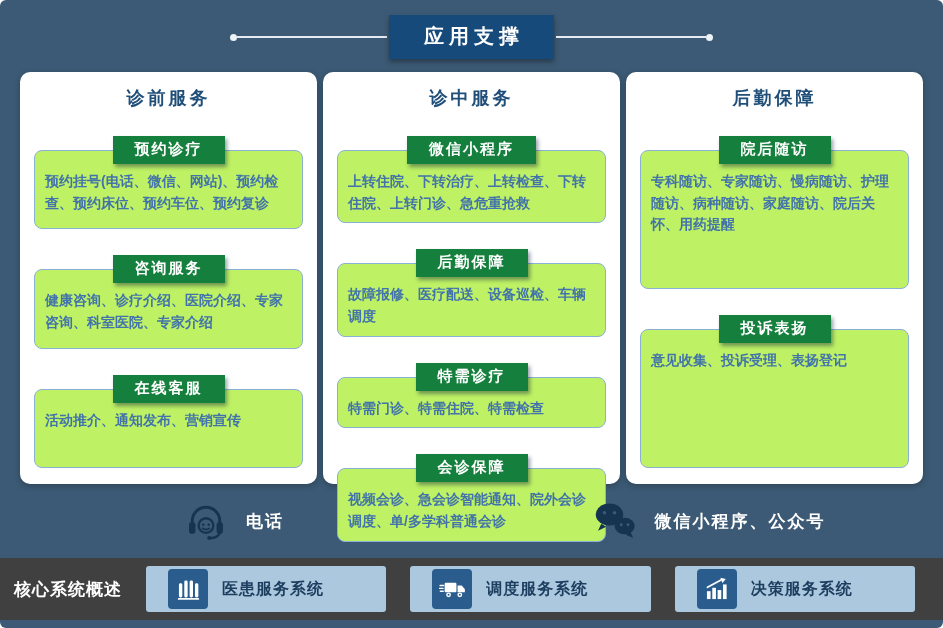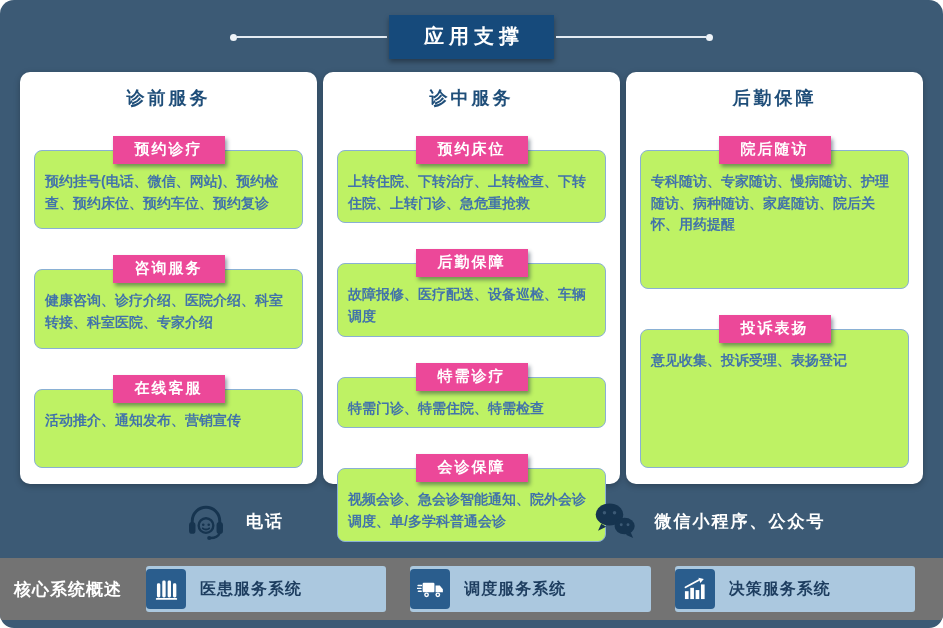--- a/index.html
+++ b/index.html
@@ -1,18 +1,18 @@
 <!DOCTYPE html>
 <html><head>
 <meta charset="utf-8">
 <style>
   html,body{margin:0;padding:0;background:#ffffff;font-family:"Liberation Sans","DejaVu Sans",sans-serif;}
   .page{
     width:943px;height:628px;box-sizing:border-box;
-    background:#3c5a75;border-radius:14px;overflow:hidden;
+    background:#3c5a75;border-radius:6px;overflow:hidden;
     display:flex;flex-direction:column;margin:0 auto;
   }
   
   .title-row{
     display:flex;align-items:center;justify-content:center;
     padding-top:14px;height:46px;gap:0;
   }
   .deco-dot{width:7px;height:7px;border-radius:50%;background:#eef3f8;flex:0 0 auto;}
   .deco-line{width:150px;height:2px;background:#e4ebf2;flex:0 0 auto;}
   .title-box{
@@ -30,47 +30,47 @@
     box-shadow:0 2px 6px rgba(0,0,0,.25);
     gap:20px;
   }
   .col-title{
     text-align:center;color:#1f4e79;font-size:18px;font-weight:bold;
     letter-spacing:3px;margin:6px 0 0;
   }
   .section{flex:1;display:flex;flex-direction:column;margin-top:6px;}
   .section-header{
     align-self:center;position:relative;z-index:2;
-    background:#ec4899;color:#ffffff;font-size:15px;font-weight:bold;
+    background:#15803d;color:#ffffff;font-size:15px;font-weight:bold;
     letter-spacing:2px;padding:4px 22px 5px;margin-bottom:-14px;
     box-shadow:2px 3px 4px rgba(15,35,60,.45);white-space:nowrap;
   }
   .section-body{
     flex:1;border:1px solid #8ab0d4;border-radius:8px;
     padding:20px 10px 8px;color:#4273aa;font-size:14px;font-weight:600;
     line-height:1.55;background:#bef264;
   }
   
   .channels{flex:1;display:flex;align-items:center;padding:0 20px;gap:47px;}
   .channel{flex:1;display:flex;align-items:center;justify-content:center;gap:18px;}
   .ch-icon{width:44px;height:44px;color:#16344f;flex:0 0 auto;display:flex;}
   .ch-icon svg{width:100%;height:100%;}
   .ch-label{color:#ffffff;font-size:17px;font-weight:bold;letter-spacing:2px;white-space:nowrap;}
   
   .footer-bar{
-    height:62px;background:#737373;display:flex;align-items:center;
+    height:62px;background:#404040;display:flex;align-items:center;
     gap:24px;padding:0 28px 0 14px;margin-bottom:8px;flex:0 0 auto;
   }
   .footer-label{
     color:#ffffff;font-size:17px;font-weight:bold;letter-spacing:1px;
     white-space:nowrap;flex:0 0 auto;
   }
   .system-box{
     flex:1;height:46px;background:#abc8df;border-radius:3px;
-    display:flex;align-items:center;gap:14px;padding:0 4px 0 0;
+    display:flex;align-items:center;gap:14px;padding:0 4px 0 22px;
   }
   .sys-icon{
     width:40px;height:40px;background:#2a5d8d;border-radius:4px;
     display:flex;align-items:center;justify-content:center;color:#ffffff;flex:0 0 auto;
   }
   .sys-icon svg{width:27px;height:27px;}
   .sys-label{color:#1d3d5f;font-size:16px;font-weight:bold;letter-spacing:1px;white-space:nowrap;}
 </style>
 </head>
 <body>
@@ -88,32 +88,32 @@
   <div class="columns">
 
     <div class="col">
       <div class="col-title">诊前服务</div>
       <div class="section">
         <div class="section-header">预约诊疗</div>
         <div class="section-body">预约挂号(电话、微信、网站)、预约检查、预约床位、预约车位、预约复诊</div>
       </div>
       <div class="section">
         <div class="section-header">咨询服务</div>
-        <div class="section-body">健康咨询、诊疗介绍、医院介绍、科室转接、科室医院、专家介绍</div>
+        <div class="section-body">健康咨询、诊疗介绍、医院介绍、专家咨询、科室医院、专家介绍</div>
       </div>
       <div class="section">
         <div class="section-header">在线客服</div>
         <div class="section-body">活动推介、通知发布、营销宣传</div>
       </div>
     </div>
 
     <div class="col">
       <div class="col-title">诊中服务</div>
       <div class="section">
-        <div class="section-header">预约床位</div>
+        <div class="section-header">微信小程序</div>
         <div class="section-body">上转住院、下转治疗、上转检查、下转住院、上转门诊、急危重抢救</div>
       </div>
       <div class="section">
         <div class="section-header">后勤保障</div>
         <div class="section-body">故障报修、医疗配送、设备巡检、车辆调度</div>
       </div>
       <div class="section">
         <div class="section-header">特需诊疗</div>
         <div class="section-body">特需门诊、特需住院、特需检查</div>
       </div>

